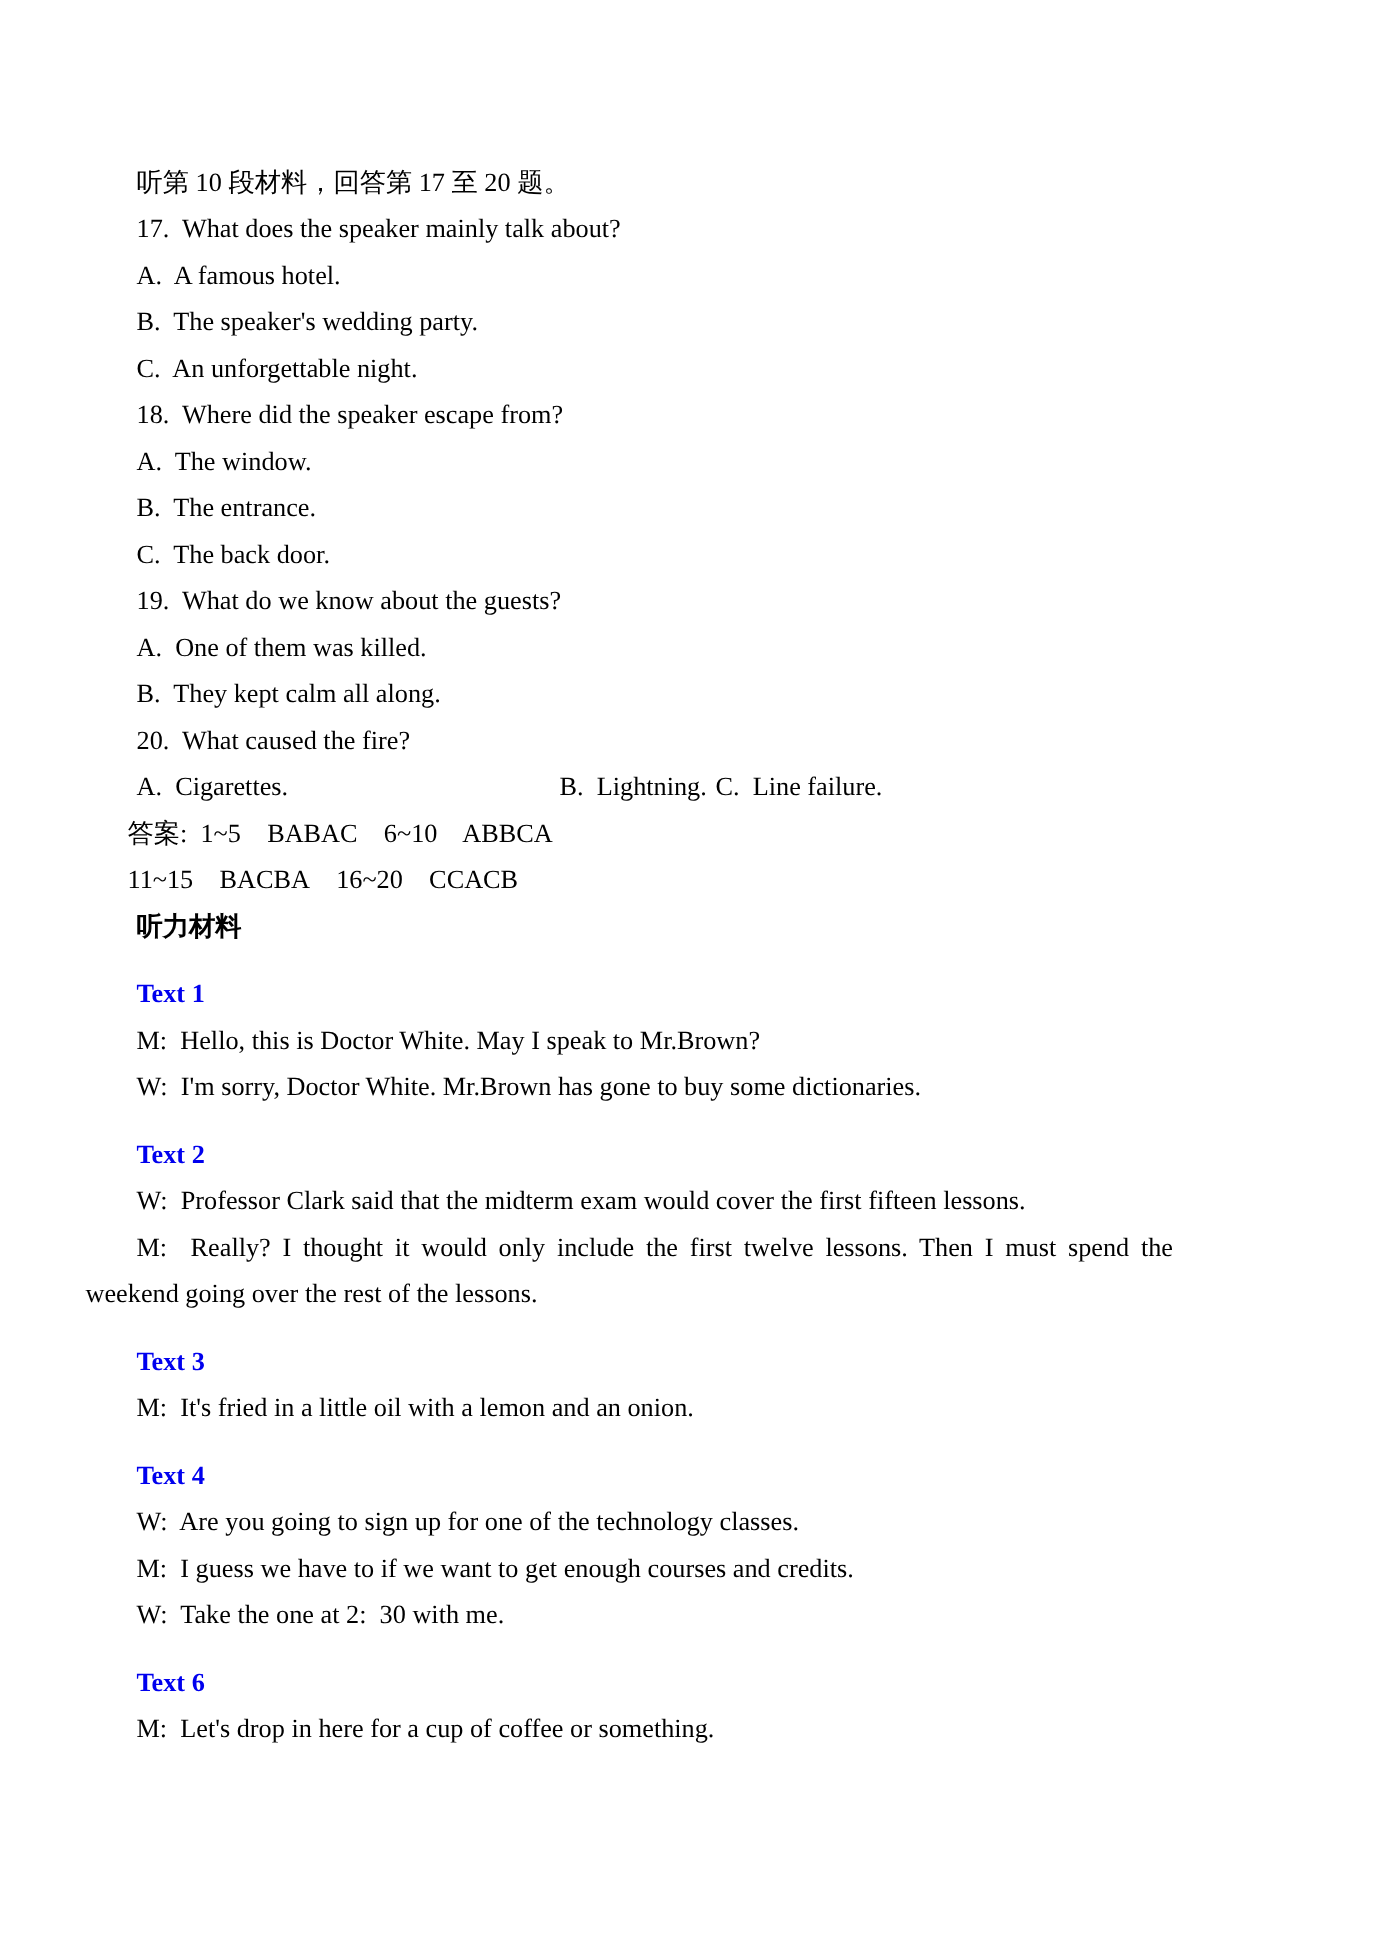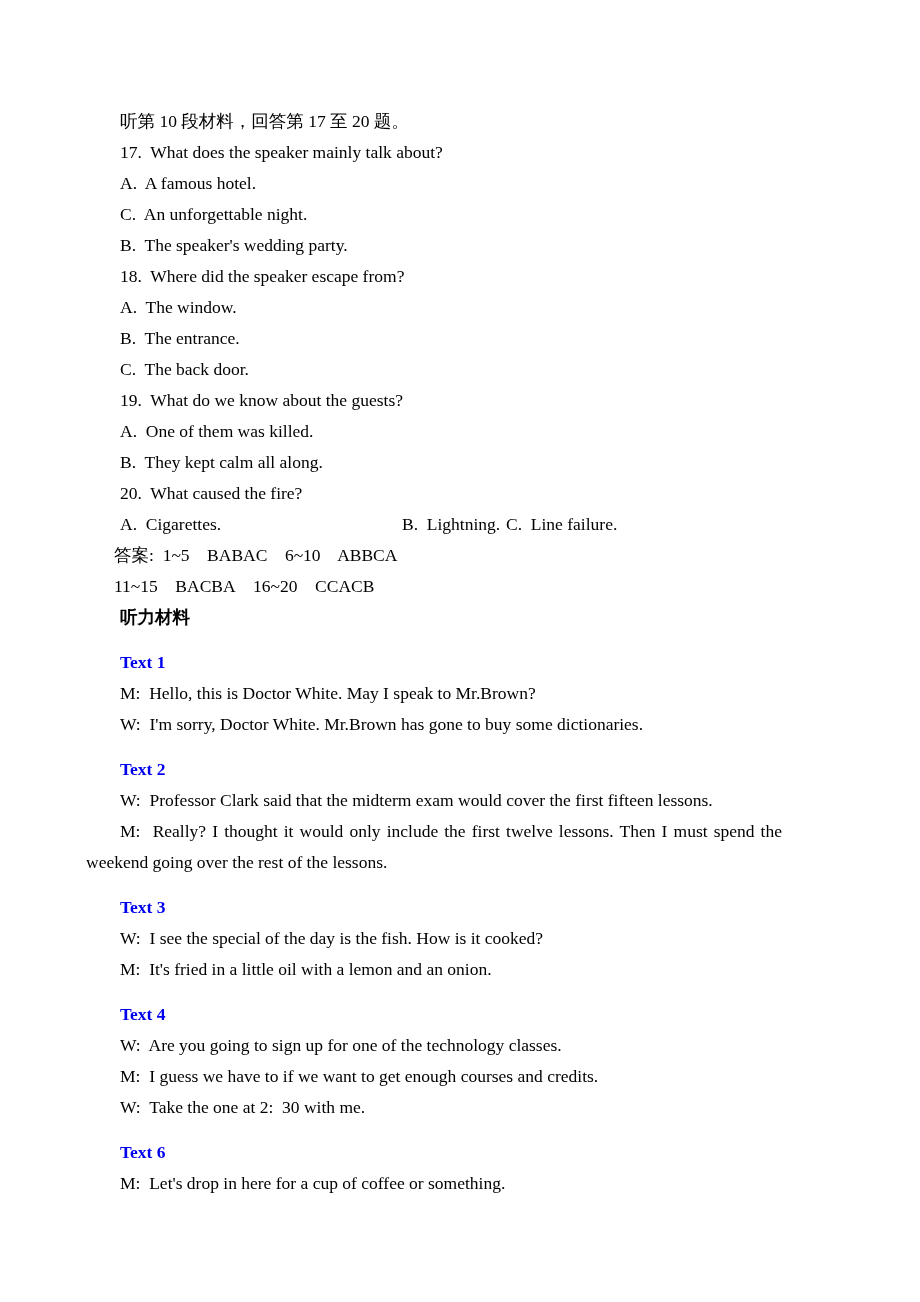--- a/index.html
+++ b/index.html
@@ -8,21 +8,21 @@
     width: 920px;
     height: 1302px;
     background: var(--bg, #ffffff);
     font-family: "Liberation Serif", "DejaVu Serif", serif;
     font-size: 17.5px;
     line-height: 31px;
     color: var(--text, #000000);
     overflow: hidden;
   }
   .content {
-    padding: 106px 138px 0 86px; 
+    padding: 106px 138px 0 57px; 
   }
   .line { min-height: 31px; white-space: normal; }
   .instruction { text-indent: 34px; }
   .question    { text-indent: 34px; }
   .option      { text-indent: 34px; }
   .dialogue    { text-indent: 34px; text-align: justify; }
   .section-heading { text-indent: 34px; font-weight: bold; }
   .text-heading    { text-indent: 34px; font-weight: bold; color: var(--heading-blue, #0000EE); margin-top: 14px; }
   .answer      { text-indent: 28px; }
   .bold        { font-weight: normal; }
@@ -33,22 +33,22 @@
   .option-row .opt-2 { left: 420px; }
 </style>
 </head>
 <body>
 
 <div class="page">
   <div class="content" id="doc-lines">
       <div class="line instruction">听第 10 段材料，回答第 17 至 20 题。</div>
       <div class="line question">17.&nbsp; What does the speaker mainly talk about?</div>
       <div class="line option">A.&nbsp; A famous hotel.</div>
+      <div class="line option">B.&nbsp; The speaker's wedding party.</div>
       <div class="line option">C.&nbsp; An unforgettable night.</div>
-      <div class="line option">B.&nbsp; The speaker's wedding party.</div>
       <div class="line question">18.&nbsp; Where did the speaker escape from?</div>
       <div class="line option">A.&nbsp; The window.</div>
       <div class="line option">B.&nbsp; The entrance.</div>
       <div class="line option">C.&nbsp; The back door.</div>
       <div class="line question">19.&nbsp; What do we know about the guests?</div>
       <div class="line option">A.&nbsp; One of them was killed.</div>
       <div class="line option">B.&nbsp; They kept calm all along.</div>
       <div class="line question">20.&nbsp; What caused the fire?</div>
       <div class="line option-row">
         <span class="opt opt-0">A.&nbsp; Cigarettes.</span>
@@ -58,21 +58,20 @@
       <div class="line answer"><span class="bold">答案:&nbsp; </span><span>1~5&nbsp;&nbsp;&nbsp; BABAC&nbsp;&nbsp;&nbsp; 6~10&nbsp;&nbsp;&nbsp; ABBCA</span></div>
       <div class="line answer"><span>11~15&nbsp;&nbsp;&nbsp; BACBA&nbsp;&nbsp;&nbsp; 16~20&nbsp;&nbsp;&nbsp; CCACB</span></div>
       <div class="line section-heading">听力材料</div>
       <div class="line text-heading">Text 1</div>
       <div class="line dialogue">M:&nbsp; Hello, this is Doctor White. May I speak to Mr.Brown?</div>
       <div class="line dialogue">W:&nbsp; I'm sorry, Doctor White. Mr.Brown has gone to buy some dictionaries.</div>
       <div class="line text-heading">Text 2</div>
       <div class="line dialogue">W:&nbsp; Professor Clark said that the midterm exam would cover the first fifteen lessons.</div>
       <div class="line dialogue">M:&nbsp; Really? I thought it would only include the first twelve lessons. Then I must spend the weekend going over the rest of the lessons.</div>
       <div class="line text-heading">Text 3</div>
-      <div class="line dialogue">W:&nbsp; I see the special of the day is the fish. How is it cooked?</div>
       <div class="line dialogue">M:&nbsp; It's fried in a little oil with a lemon and an onion.</div>
       <div class="line text-heading">Text 4</div>
       <div class="line dialogue">W:&nbsp; Are you going to sign up for one of the technology classes.</div>
       <div class="line dialogue">M:&nbsp; I guess we have to if we want to get enough courses and credits.</div>
       <div class="line dialogue">W:&nbsp; Take the one at 2:&nbsp; 30 with me.</div>
       <div class="line text-heading">Text 6</div>
       <div class="line dialogue">M:&nbsp; Let's drop in here for a cup of coffee or something.</div>
     </div>
 </div>
 

